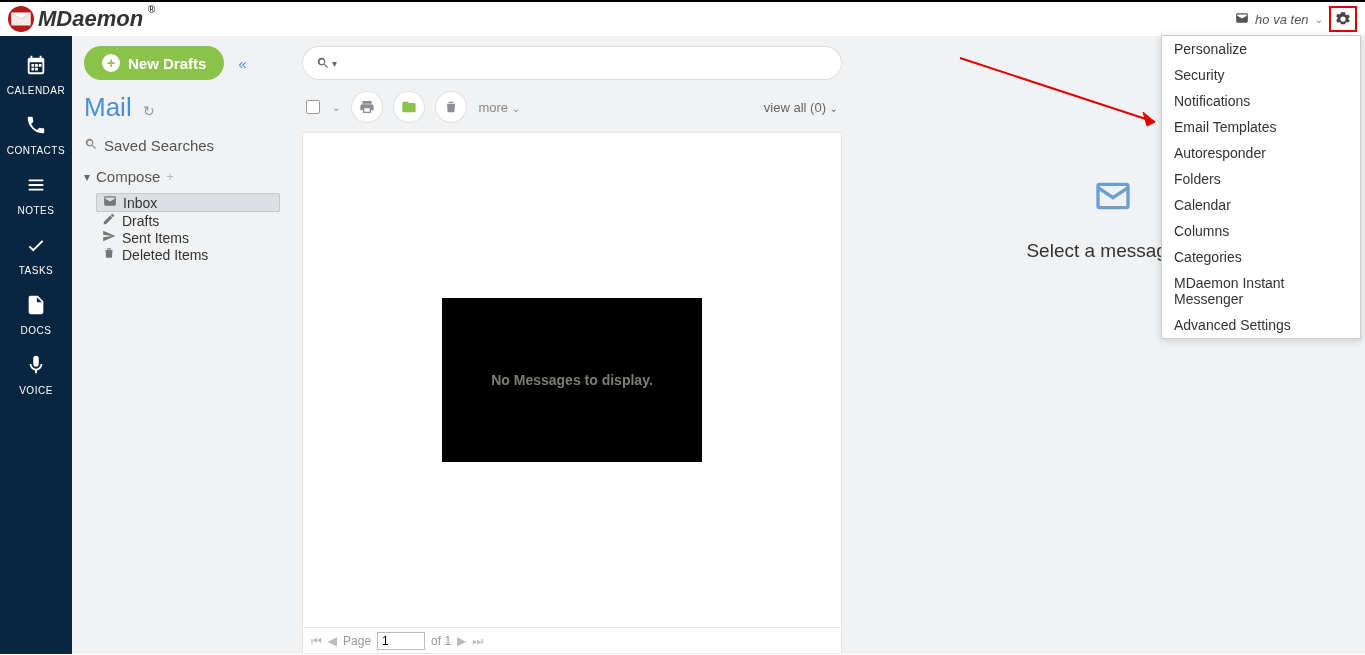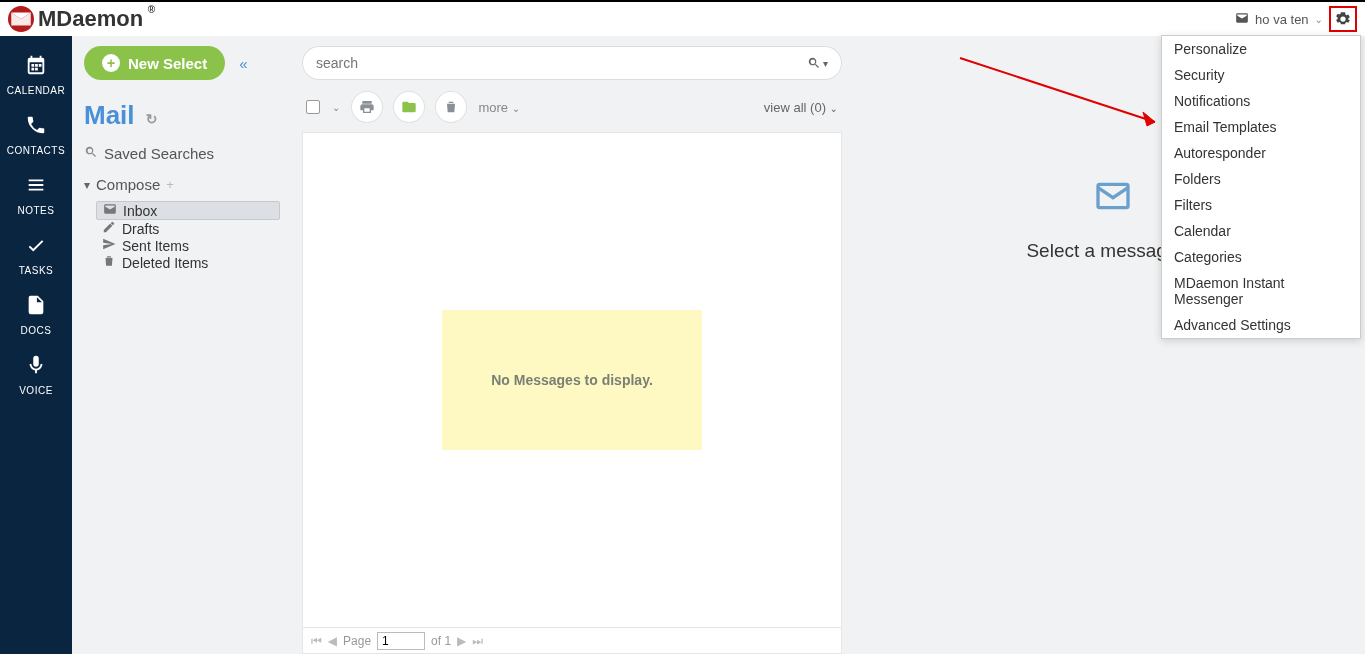--- a/index.html
+++ b/index.html
@@ -6,20 +6,21 @@
   body { width: 1365px; height: 655px; overflow: hidden; background: #fff; }
 
   
   .top-bar {
     height: 36px;
     display: flex;
     align-items: center;
     justify-content: space-between;
     border-top: 2px solid #000;
     padding: 16px 8px;
+    font-style: italic;
   }
   .logo-wrap { display: flex; align-items: center; gap: 4px; }
   .logo-icon {
     width: 26px; height: 26px; border-radius: 50%;
     background: #b51b1b;
     display: flex; align-items: center; justify-content: center;
     color: #fff; font-size: 16px;
   }
   .logo-text { font-size: 22px; font-weight: 600; color: #333; position: relative; }
   .logo-text sup { font-size: 10px; position: absolute; top: -2px; right: -12px; }
@@ -59,21 +60,21 @@
     font-size: 15px; font-weight:600;
     display:flex; align-items:center; gap:8px;
     cursor:pointer;
   }
   .new-email-btn .plus {
     width:18px; height:18px; border-radius:50%;
     background:#fff; color:#8bc34a; font-weight:bold;
     display:flex; align-items:center; justify-content:center; font-size:14px;
   }
   .collapse-caret { color:#4a90d9; font-size:15px; cursor:pointer; }
-  .mail-title { margin-top: 20px; font-size: 26px; color:#4a90d9; font-weight:700;}
+  .mail-title { margin-top: 12px; font-size: 26px; color:#4a90d9; font-weight:400;}
   .mail-title .refresh { font-size:14px; color:#999; margin-left:4px;}
   .saved-row, .personal-row {
     margin-top: 14px; font-size: 15px; color:#555;
     display:flex; align-items:center; gap:6px; cursor:pointer;
   }
   .tree { margin-top: 8px; font-size:14px; color:#333;}
   .tree-item {
     display:flex; align-items:center; gap:6px;
     padding:0 6px; margin-left:12px; cursor:pointer;
   }
@@ -98,21 +99,21 @@
     display:flex; align-items:center; justify-content:center;
     box-shadow:0 0 0 1px #e1e1e1; color:#777; cursor:pointer;
   }
   .toolbar .round-btn svg{width:16px;height:16px;fill:#8a8f95;}
   .toolbar .round-btn.green svg{fill:#8bc34a;}
   .toolbar .more { font-size:13px; color:#888; cursor:pointer;}
   .toolbar .spacer{flex:1;}
   .toolbar .viewall{ font-size:13px; color:#666; cursor:pointer;}
   .msg-area { flex:1; background:#fff; border:1px solid #e5e5e5; display:flex; align-items:center; justify-content:center;}
   .nomsg-box {
-    width: 260px; height: 140px; background:#fef9c3;
+    width: 260px; height: 164px; background:#000000;
     display:flex; align-items:center; justify-content:center;
     text-align:center; color:#7a7f74; font-weight:600; font-size:14px; line-height:1.5;
   }
   .pager { height:26px; background:#fff; border:1px solid #e5e5e5; border-top:none; display:flex; align-items:center; gap:6px; padding:0 8px; font-size:12px; color:#999;}
   .pager .pgnav { cursor:pointer; color:#bbb; font-size:12px;}
   .pager input { width:48px; height:18px; border:1px solid #bbb; text-align:left; padding:0 4px; font-size:12px;}
 
   
   .reading { flex:1; background:#f0f2f4; display:flex; flex-direction:column; align-items:center; justify-content:flex-start; padding-top:130px;}
   .env-icon svg{ width:40px; height:40px; stroke:#6a9fce; fill:none; stroke-width:2;}
@@ -200,21 +201,21 @@
             <path d="M12 14a3 3 0 003-3V5a3 3 0 00-6 0v6a3 3 0 003 3zm5-3a5 5 0 01-10 0H5a7 7 0 006 6.92V21h2v-3.08A7 7 0 0019 11z"></path>
           </svg></span>
       <span>VOICE</span>
     </div>
   </div>
 
   <div class="sidebar">
     <div class="new-email-row">
       <button class="new-email-btn">
         <span class="plus">+</span>
-        <span>New Select</span>
+        <span>New Drafts</span>
       </button>
       <span class="collapse-caret">«</span>
     </div>
     <div class="mail-title">
       <span>Mail</span>
       <span class="refresh">↻</span>
     </div>
     <div class="saved-row">
       <span><svg width="14" height="14" viewBox="0 0 24 24" fill="#888">
             <path d="M15.5 14h-.79l-.28-.27a6.5 6.5 0 10-.7.7l.27.28v.79l5 5L20.5 19zM10 14a4 4 0 114-4 4 4 0 01-4 4z"></path>
@@ -251,21 +252,20 @@
               <path d="M6 7h12l-1 13H7zM9 4h6l1 2H8z"></path>
             </svg></span>
         <span>Deleted Items</span>
       </div>
     </div>
   </div>
 
   <div class="main">
     <div class="list-col">
       <div class="search-bar">
-        <input placeholder="search" style="">
         <span class="mag">
           <svg width="14" height="14" viewBox="0 0 24 24" fill="#666">
               <path d="M15.5 14h-.79l-.28-.27a6.5 6.5 0 10-.7.7l.27.28v.79l5 5L20.5 19zM10 14a4 4 0 114-4 4 4 0 01-4 4z"></path>
             </svg>
           <span style="font-size:10px;">▾</span>
         </span>
       </div>
 
       <div class="toolbar">
         <span class="cb"></span>
@@ -319,22 +319,22 @@
   </div>
 </div>
 
 <div class="settings-menu">
   <div class="mi">Personalize</div>
   <div class="mi">Security</div>
   <div class="mi">Notifications</div>
   <div class="mi">Email Templates</div>
   <div class="mi">Autoresponder</div>
   <div class="mi">Folders</div>
-  <div class="mi">Filters</div>
   <div class="mi">Calendar</div>
+  <div class="mi">Columns</div>
   <div class="mi">Categories</div>
   <div class="mi">MDaemon Instant Messenger</div>
   <div class="mi">Advanced Settings</div>
 </div>
 
 <div class="arrow-annot">
   <svg width="220" height="90">
     <line x1="5" y1="8" x2="200" y2="72" stroke-width="2"></line>
     <polygon points="200,72 188,62 192,76"></polygon>
   </svg>

